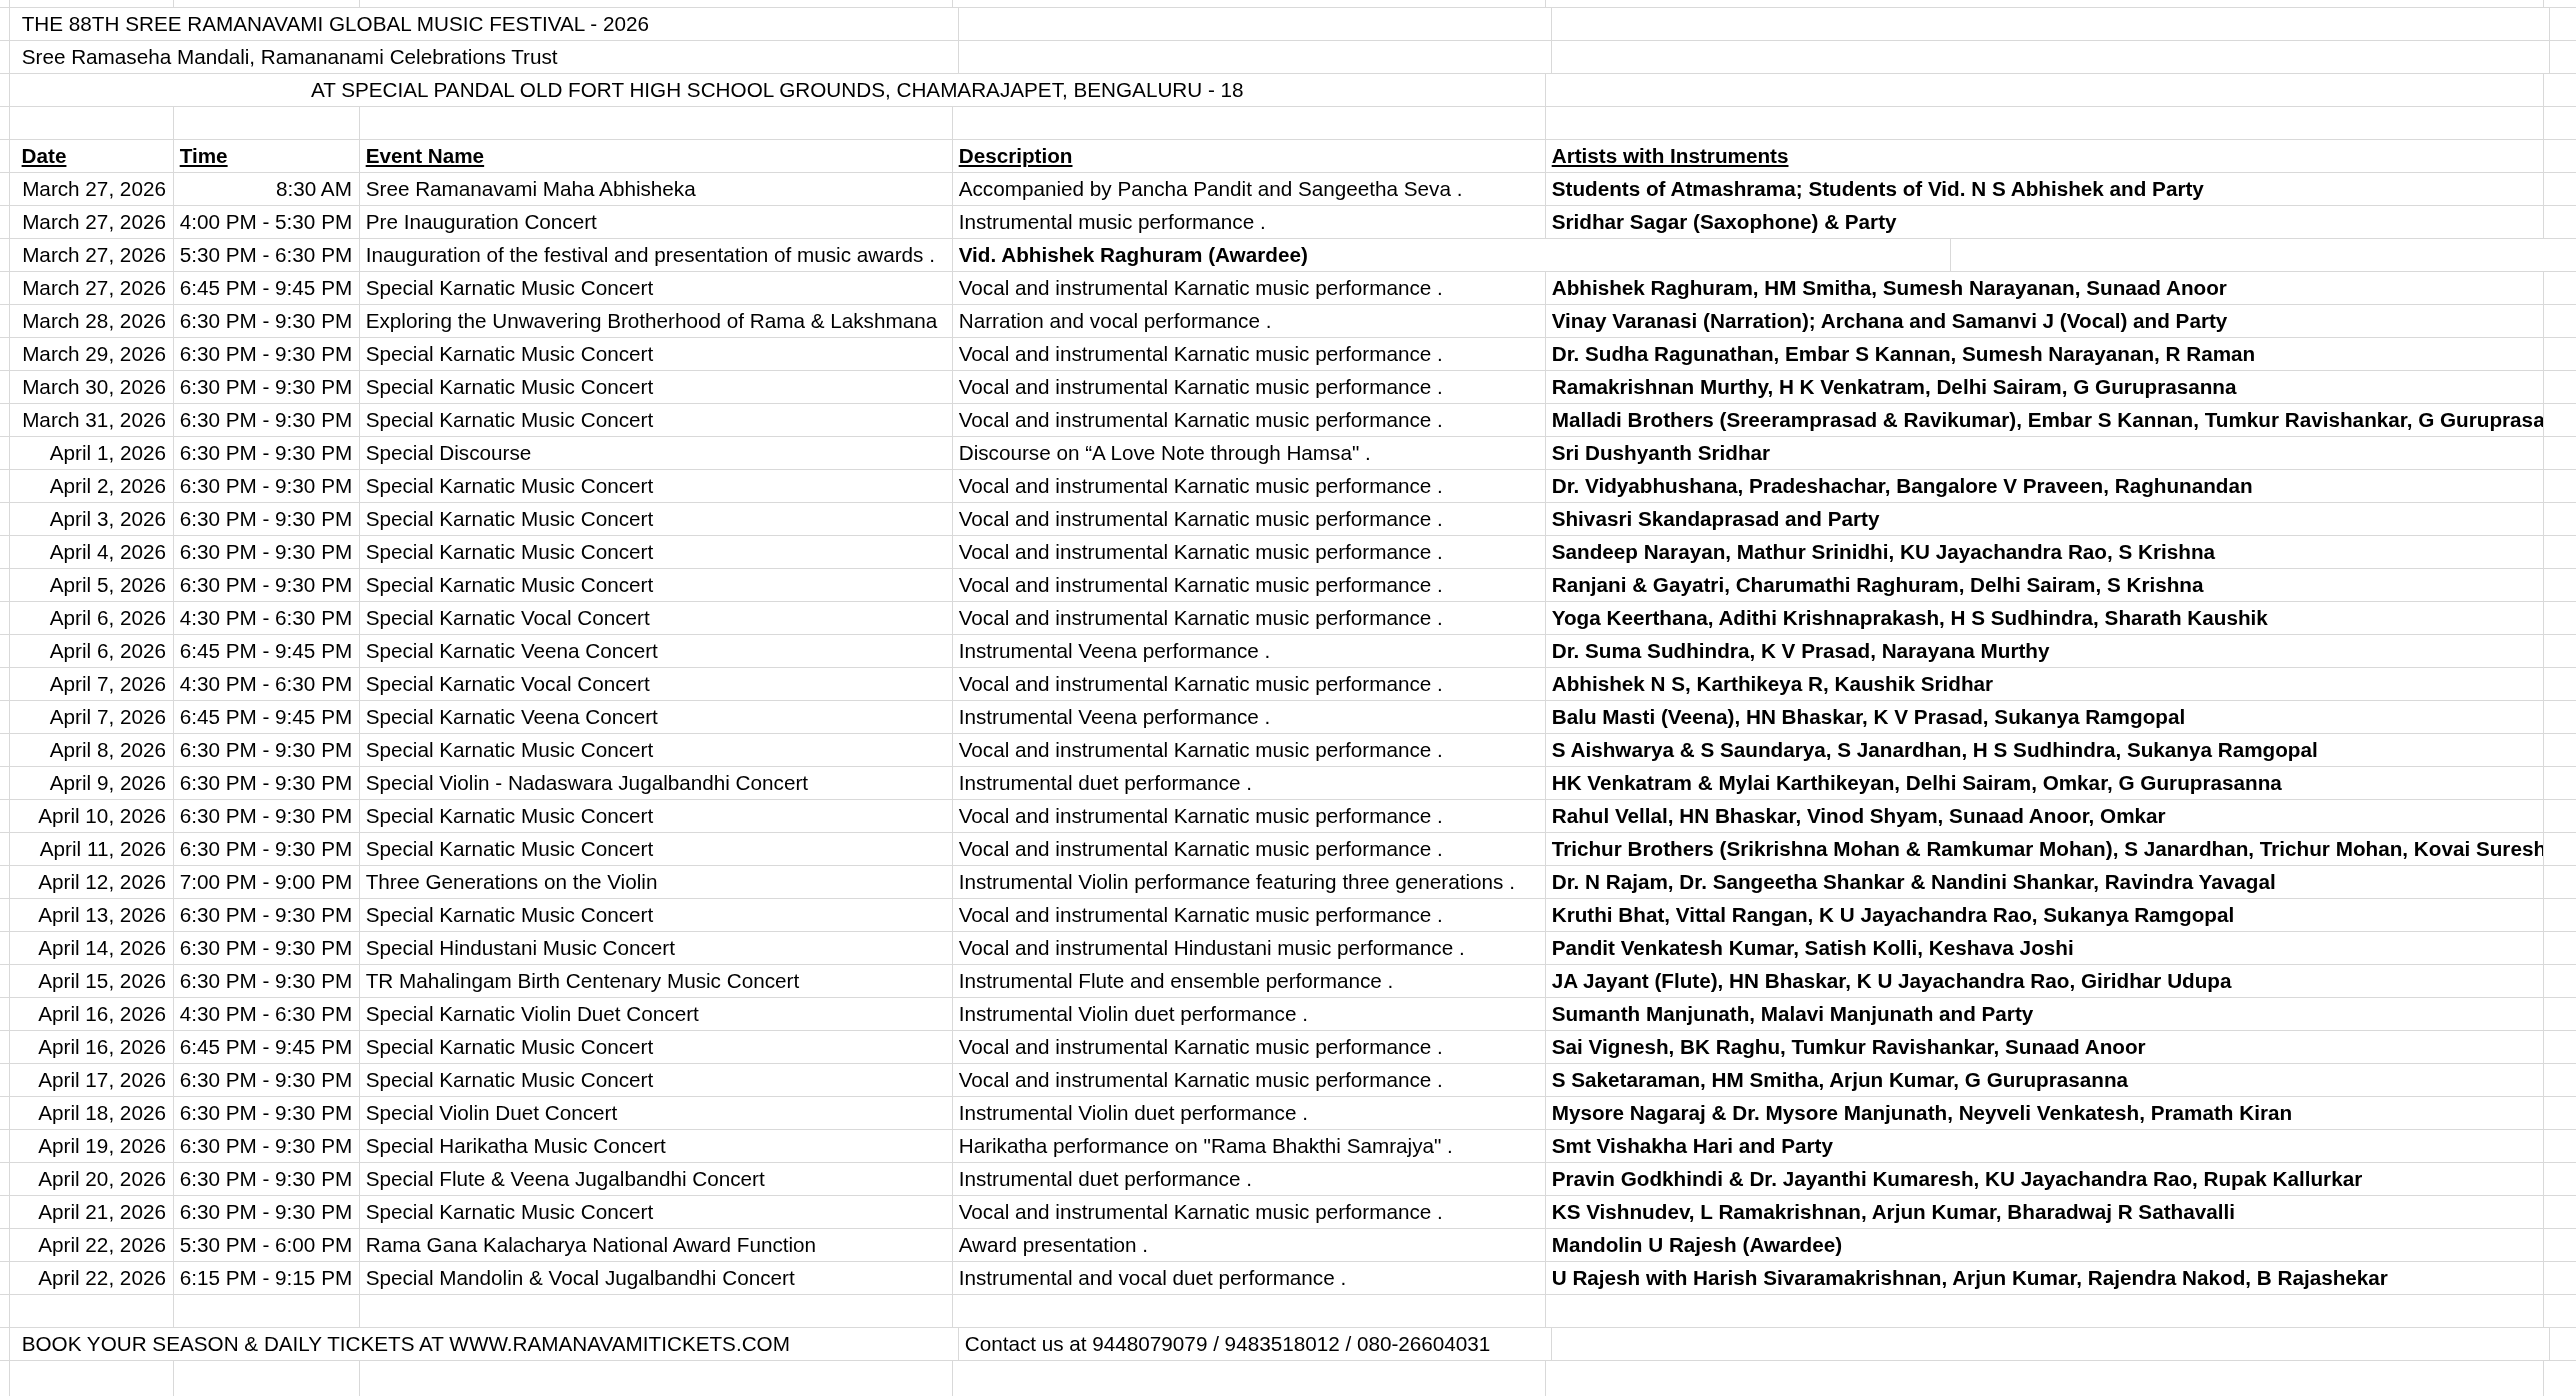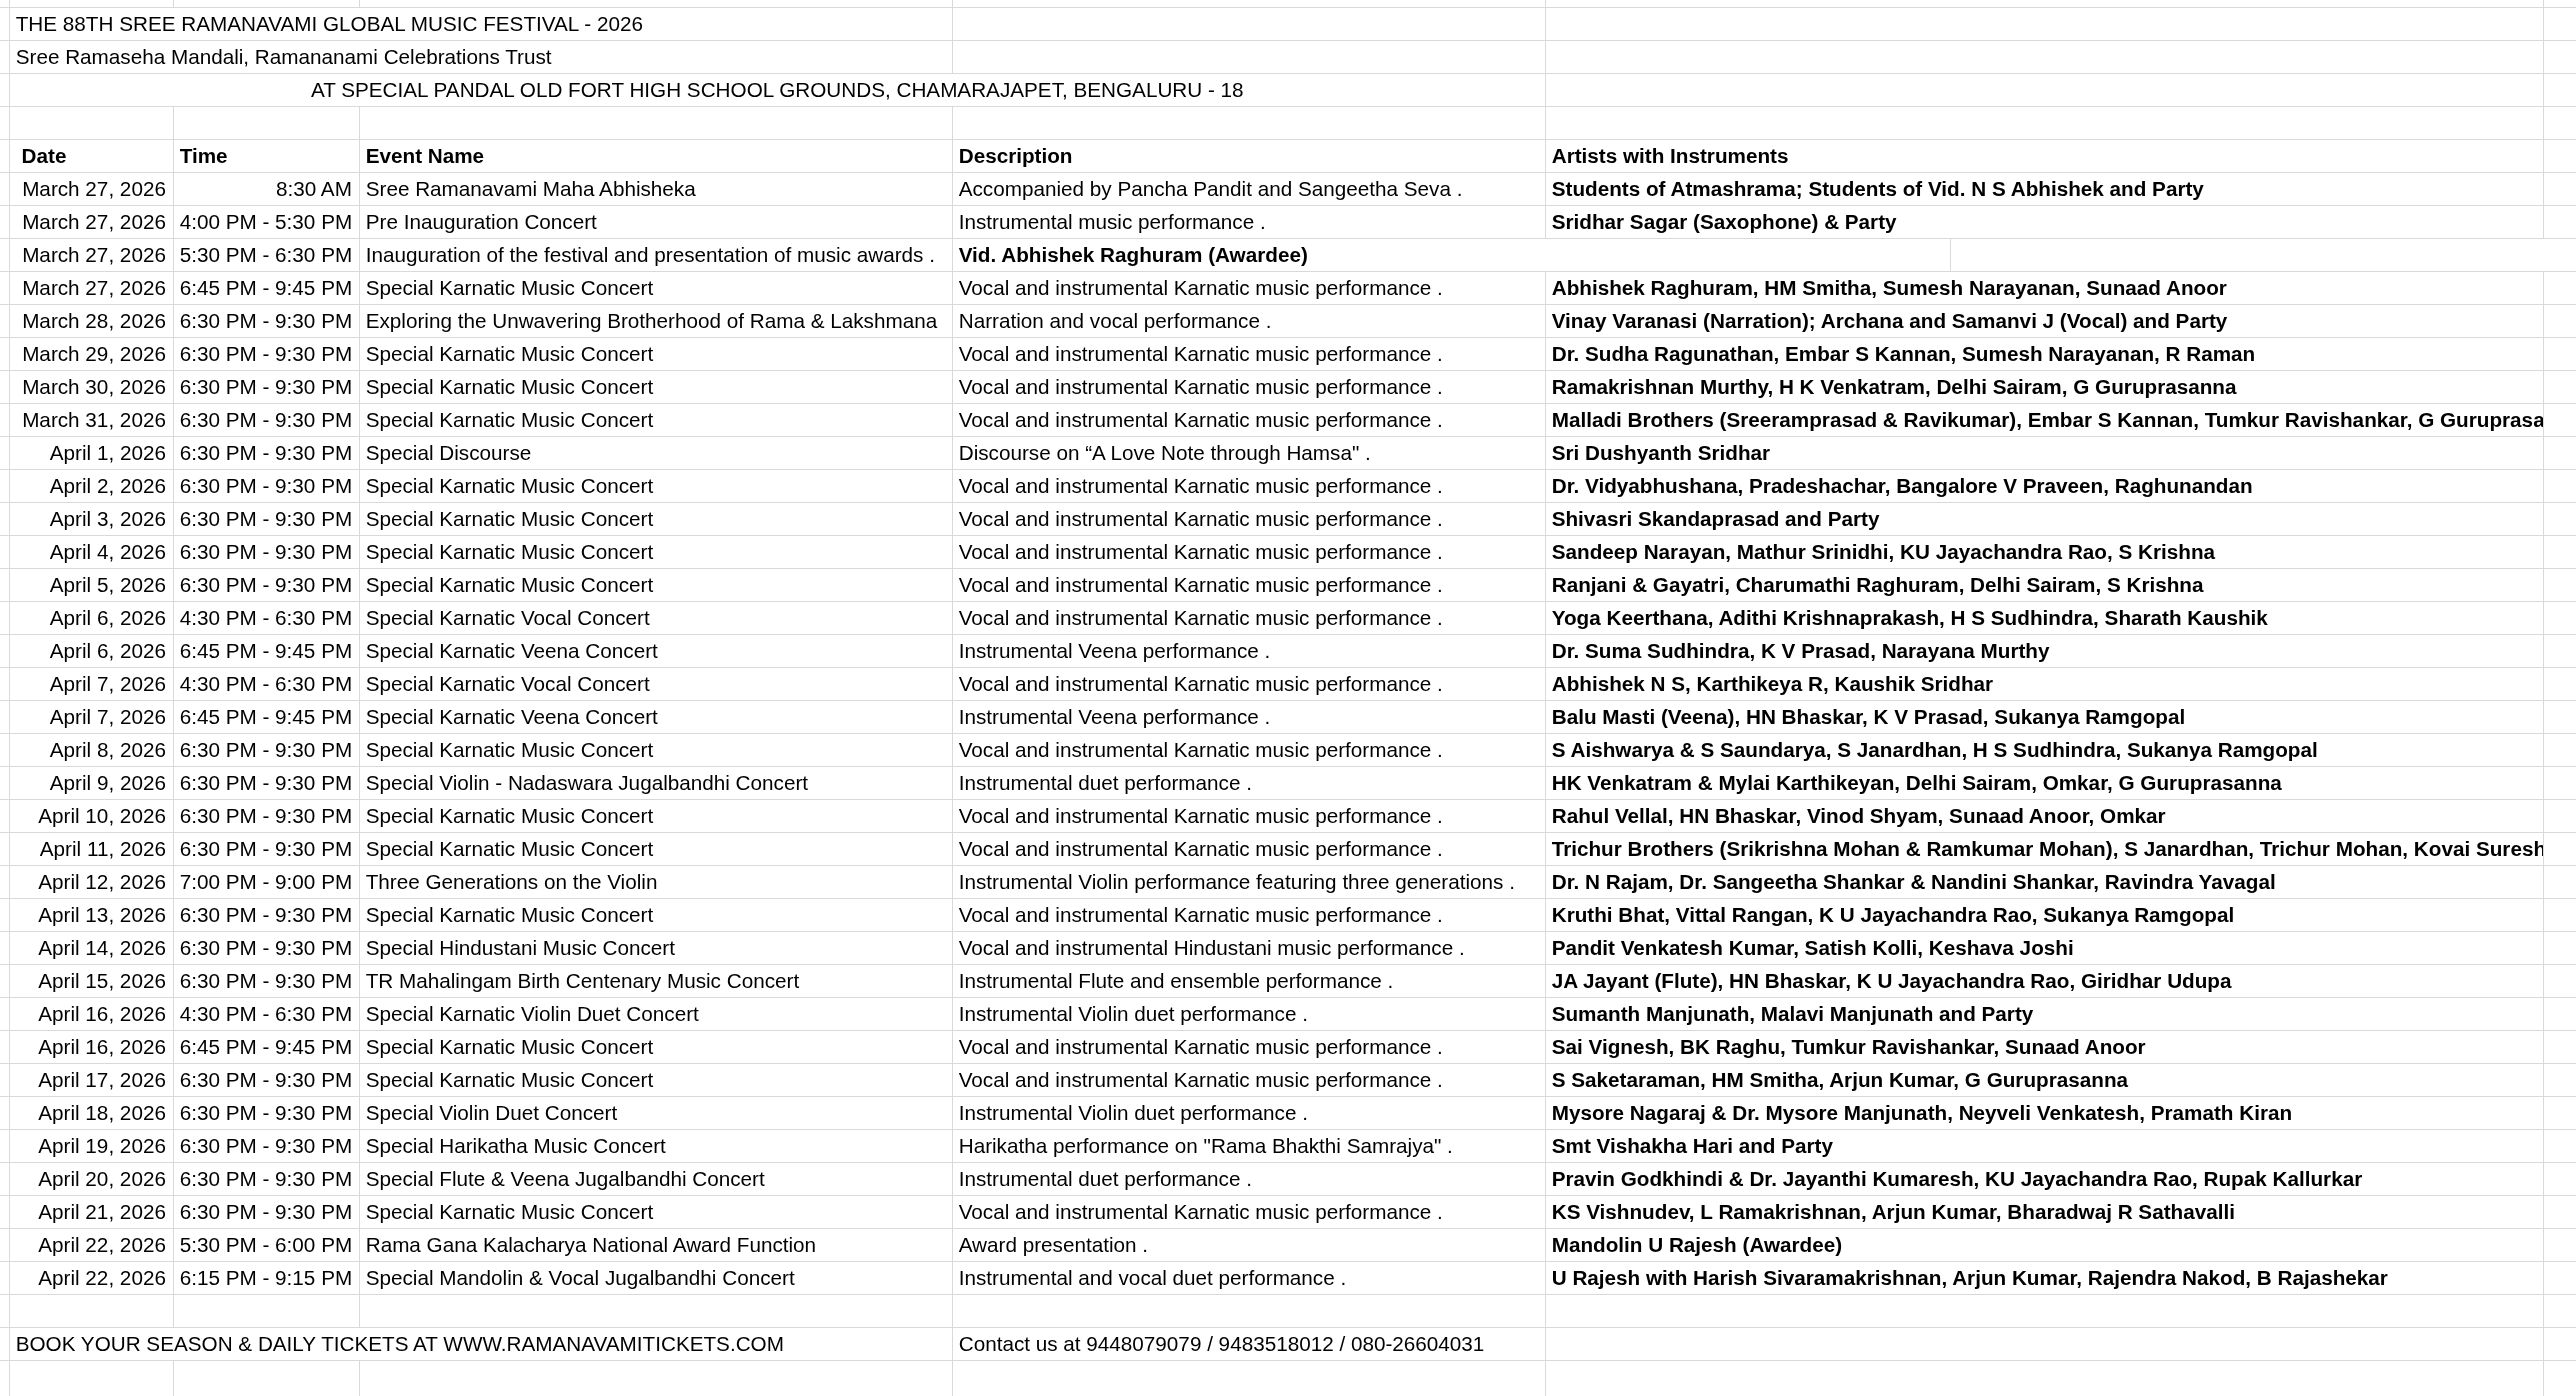--- a/index.html
+++ b/index.html
@@ -25,24 +25,24 @@
     padding:0 5.9px;
   }
   .row-sliver .cell{line-height:7.9px;}
   .c-gutter{width:9.8px;padding:0;}
   .c-date{width:164px;}
   .c-time{width:186px;}
   .c-event{width:593px;}
   .c-desc{width:593px;}
   .c-artists{width:998px;font-weight:bold;}
   .c-extra{flex:1 1 auto;border-right:none;}
-  .c-span-a{width:943px;} 
+  .c-span-a{width:943px;margin-left:6px;} 
   .c-span-b{width:1536px;text-align:center;} 
   .right{text-align:right;padding-right:6.9px;}
-  .bold{font-weight:bold;}
+  .bold{font-weight:bold;text-decoration:underline;}
   .hd-date{padding-left:11.8px;}
 </style>
 </head>
 <body>
 
 <div class="sheet">
 
   <div class="row row-sliver">
     <div class="cell c-gutter"></div>
     <div class="cell c-date"></div>

